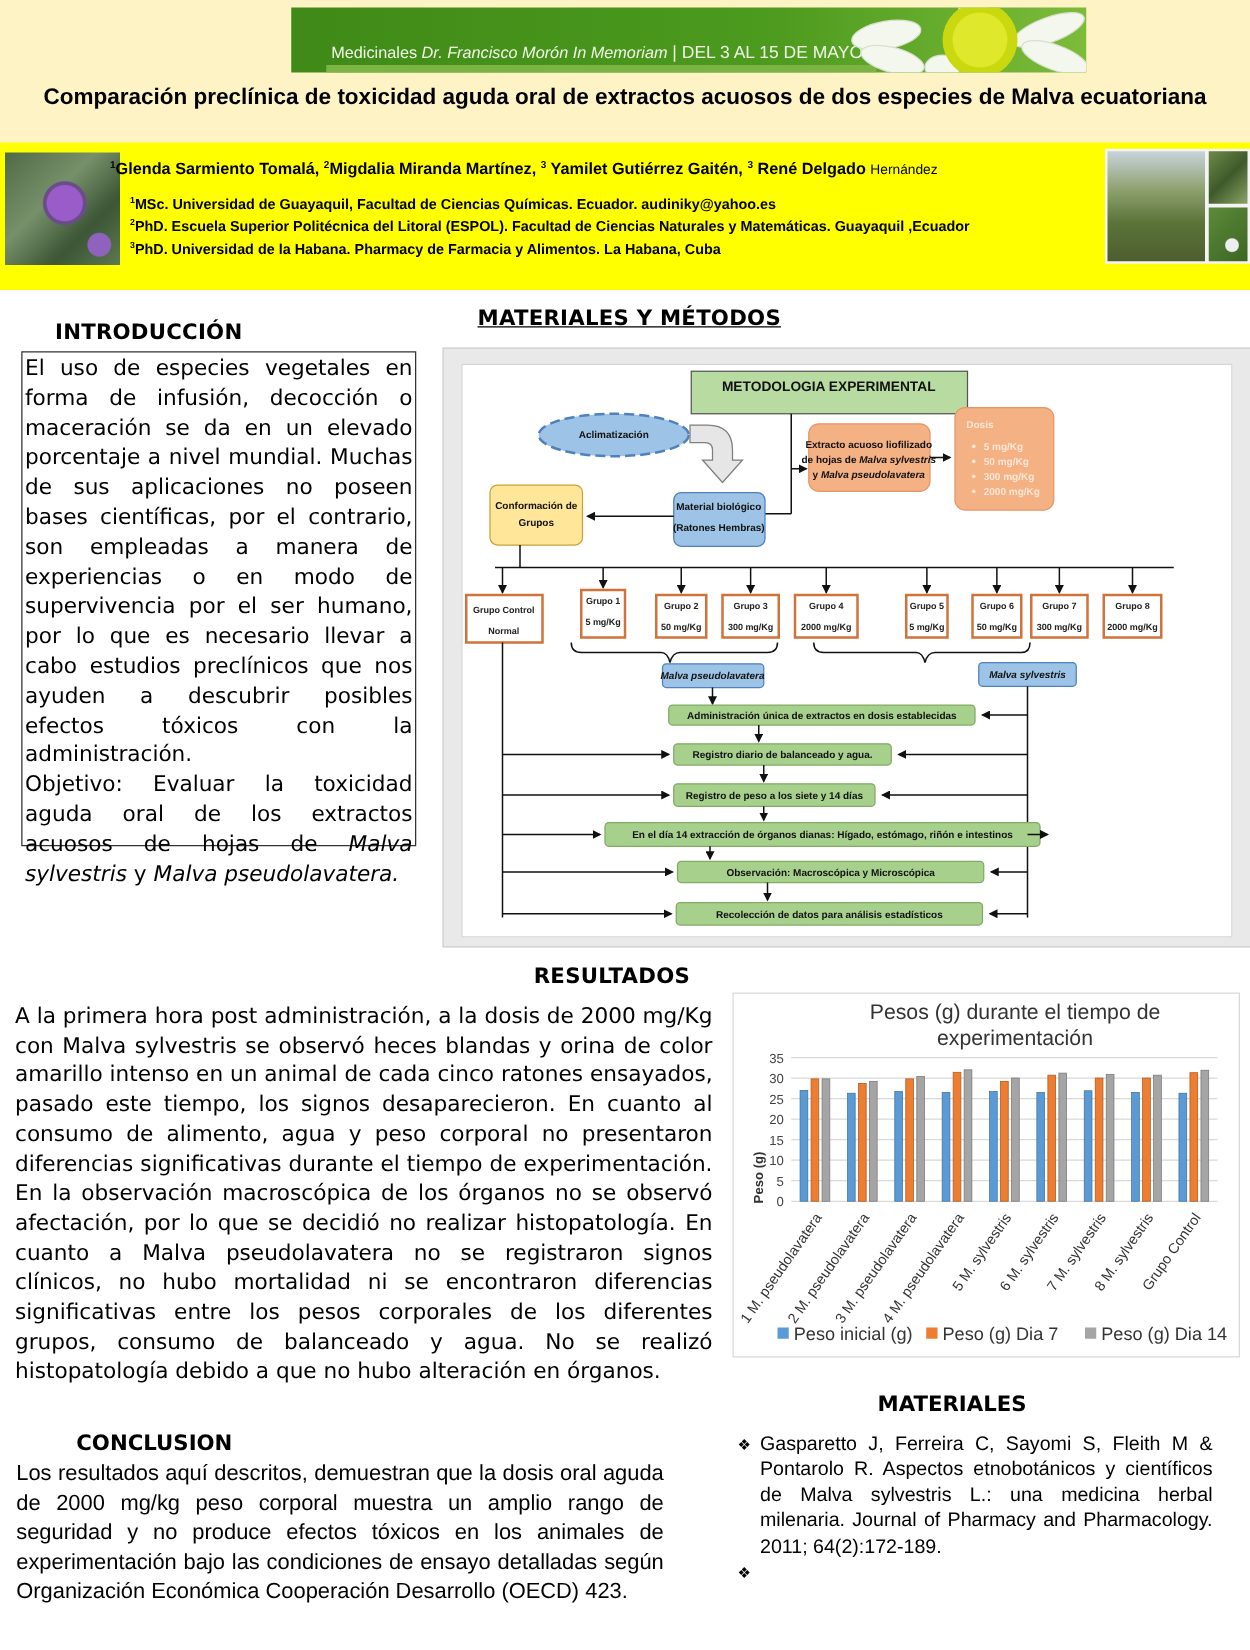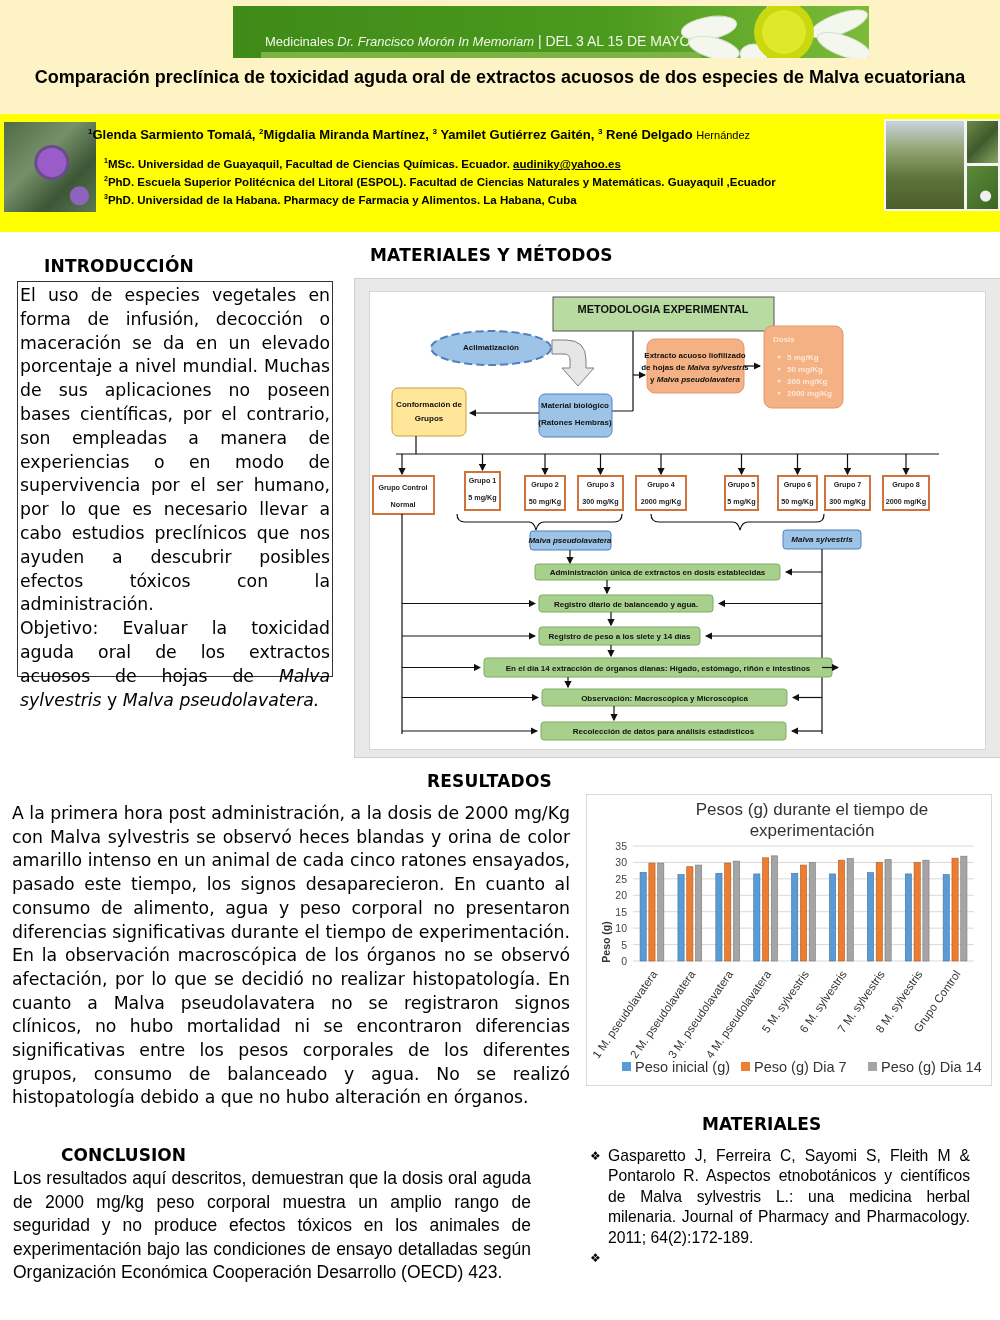--- a/index.html
+++ b/index.html
@@ -23,21 +23,21 @@
   #photo-right { position: absolute; left: 884px; top: 119px; width: 116px; height: 92px; background: #f4f4f4; }
   #photo-right .pA { position: absolute; left: 2px; top: 2px; width: 78px; height: 88px; background: linear-gradient(180deg,#c9d3dc 0%,#8ea16e 35%,#5b7339 65%,#4d5e2e 100%); }
   #photo-right .pB { position: absolute; left: 83px; top: 2px; width: 31px; height: 42px; background: linear-gradient(135deg,#6d8a4a,#3f5a2a,#8aa466); }
   #photo-right .pC { position: absolute; left: 83px; top: 47px; width: 31px; height: 43px; background: radial-gradient(circle at 60% 70%, #eeeeee 0 5px, transparent 6px), linear-gradient(135deg,#5d8a3a,#3b6623); }
 
   #authors { position: absolute; left: 88px; top: 127px; font: bold 13px "Liberation Sans", sans-serif; white-space: nowrap; }
   #authors sup { font-size: 8px; }
   #authors .small { font-size: 11px; font-weight: normal; }
   .affil { position: absolute; left: 104px; font: bold 11.5px "Liberation Sans", sans-serif; white-space: nowrap; }
   .affil sup { font-size: 7px; }
-  .affil a { color: #000; text-decoration: underline; }
+  .affil a { color: #000; }
 
   
   .section-head { position: absolute; font: bold 17px "DejaVu Sans", sans-serif; letter-spacing: 0.2px; }
   #intro-box { position: absolute; left: 17px; top: 281px; width: 316px; height: 396px; border: 1px solid #333; padding: 2px 2px 0 2px; }
   #intro-text { font: 17.3px "DejaVu Sans", sans-serif; line-height: 23.8px; text-align: justify; }
   #objetivo { font: 17.3px "DejaVu Sans", sans-serif; line-height: 23.8px; text-align: justify; }
   #objetivo b { font-weight: normal; }
 
   
   #diagram-frame { position: absolute; left: 354px; top: 278px; width: 649px; height: 480px; background: #e9e9e9; border: 1px solid #cfcfcf; }
@@ -112,21 +112,21 @@
 <div class="affil" style="top:157px;"><sup>1</sup><span>MSc. Universidad de Guayaquil, Facultad de Ciencias Químicas. Ecuador. </span><a>audiniky@yahoo.es</a></div>
 <div class="affil" style="top:175px;"><sup>2</sup><span>PhD. Escuela Superior Politécnica del Litoral (ESPOL). Facultad de Ciencias Naturales y Matemáticas. Guayaquil ,Ecuador</span></div>
 <div class="affil" style="top:193px;"><sup>3</sup><span>PhD. Universidad de la Habana. Pharmacy de Farmacia y Alimentos. La Habana, Cuba</span></div>
 
 <div class="section-head" style="left:44px; top:256px;">INTRODUCCIÓN</div>
 <div id="intro-box">
   <div id="intro-text">El uso de especies vegetales en forma de infusión, decocción o maceración se da en un elevado porcentaje a nivel mundial. Muchas de sus aplicaciones no poseen bases científicas, por el contrario, son empleadas a manera de experiencias o en modo de supervivencia por el ser humano, por lo que es necesario llevar a cabo estudios preclínicos que nos ayuden a descubrir posibles efectos tóxicos con la administración.</div>
   <div id="objetivo"><b>Objetivo</b><span>: Evaluar la toxicidad aguda oral de los extractos acuosos de hojas de </span><i>Malva sylvestris</i><span> y </span><i>Malva pseudolavatera.</i></div>
 </div>
 
-<div class="section-head" style="left:370px; top:245px;">MATERIALES Y MÉTODOS</div>
+<div class="section-head" style="left:382px; top:245px;text-decoration:underline;">MATERIALES Y MÉTODOS</div>
 <div id="diagram-frame"></div>
 <div id="diagram-inner"></div>
 
 <svg id="diagram-svg" viewBox="0 0 649 480">
   <defs>
     <marker id="arr" markerWidth="6" markerHeight="6" refX="5" refY="3" orient="auto">
         <path d="M0,0 L6,3 L0,6 z" fill="#111"></path>
       </marker>
   </defs>
 

